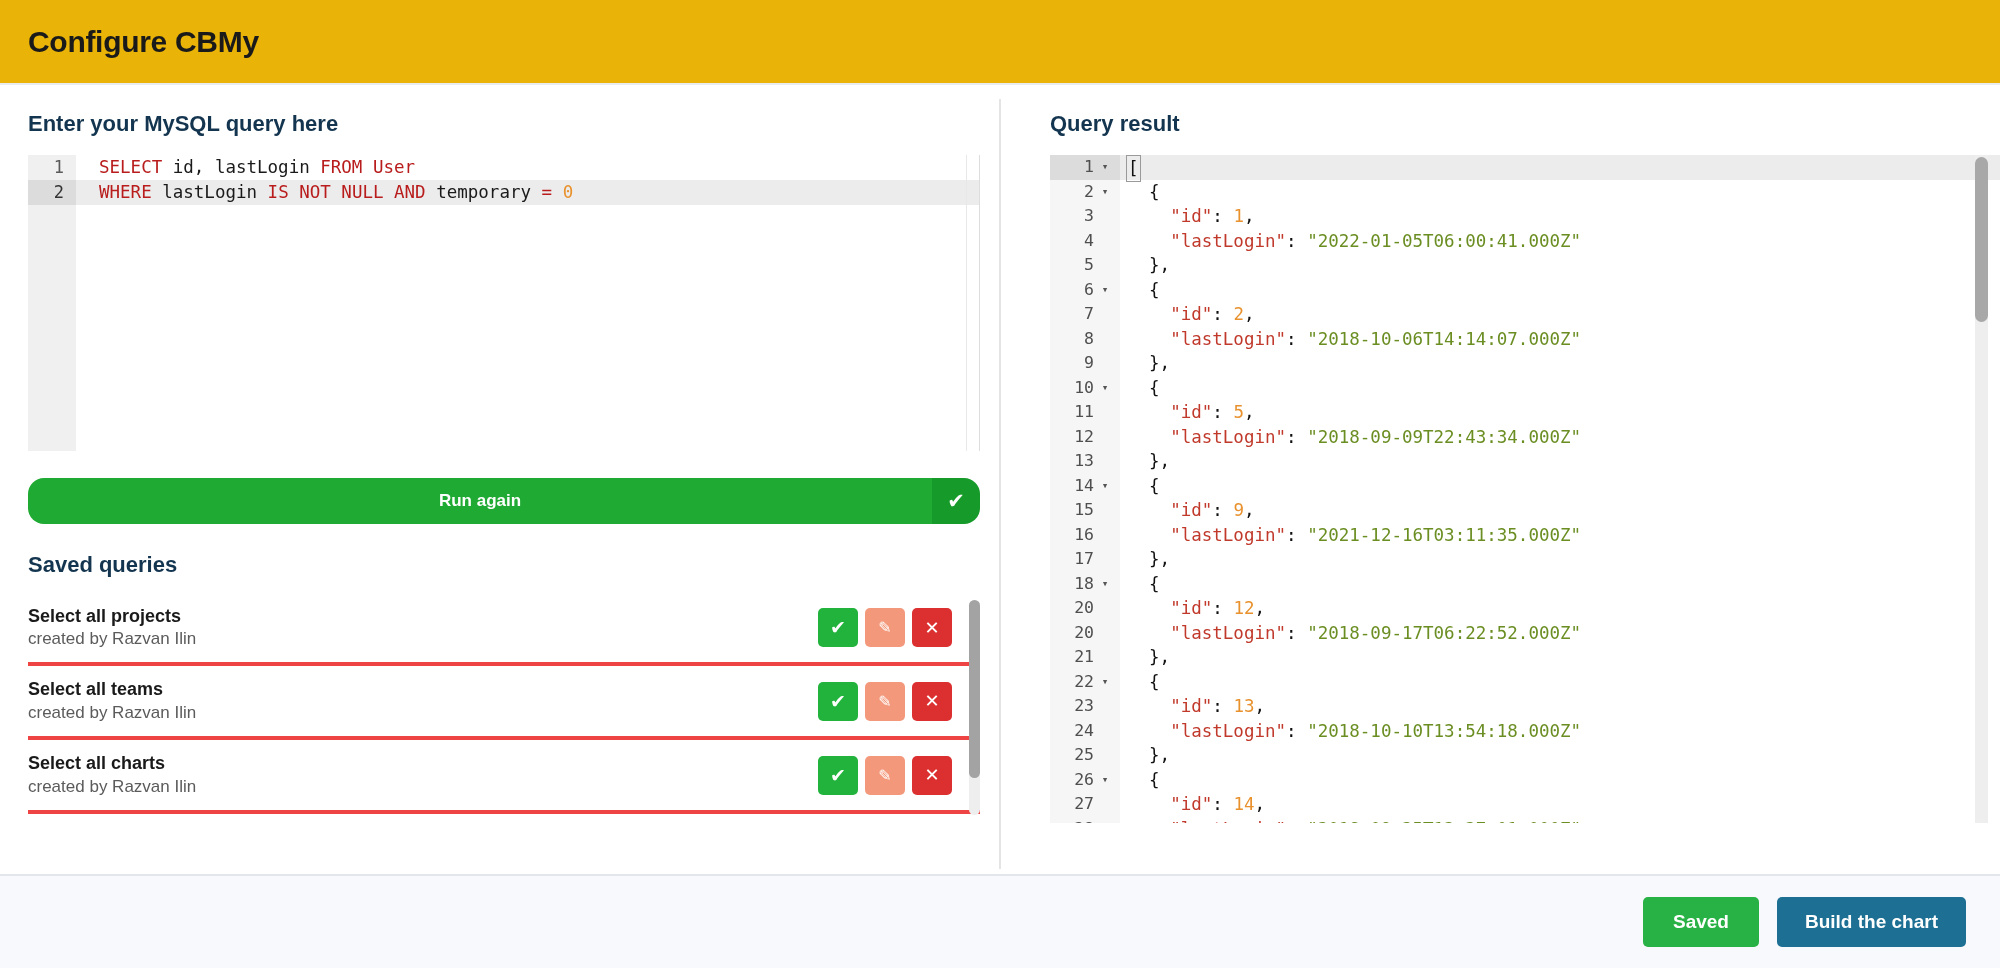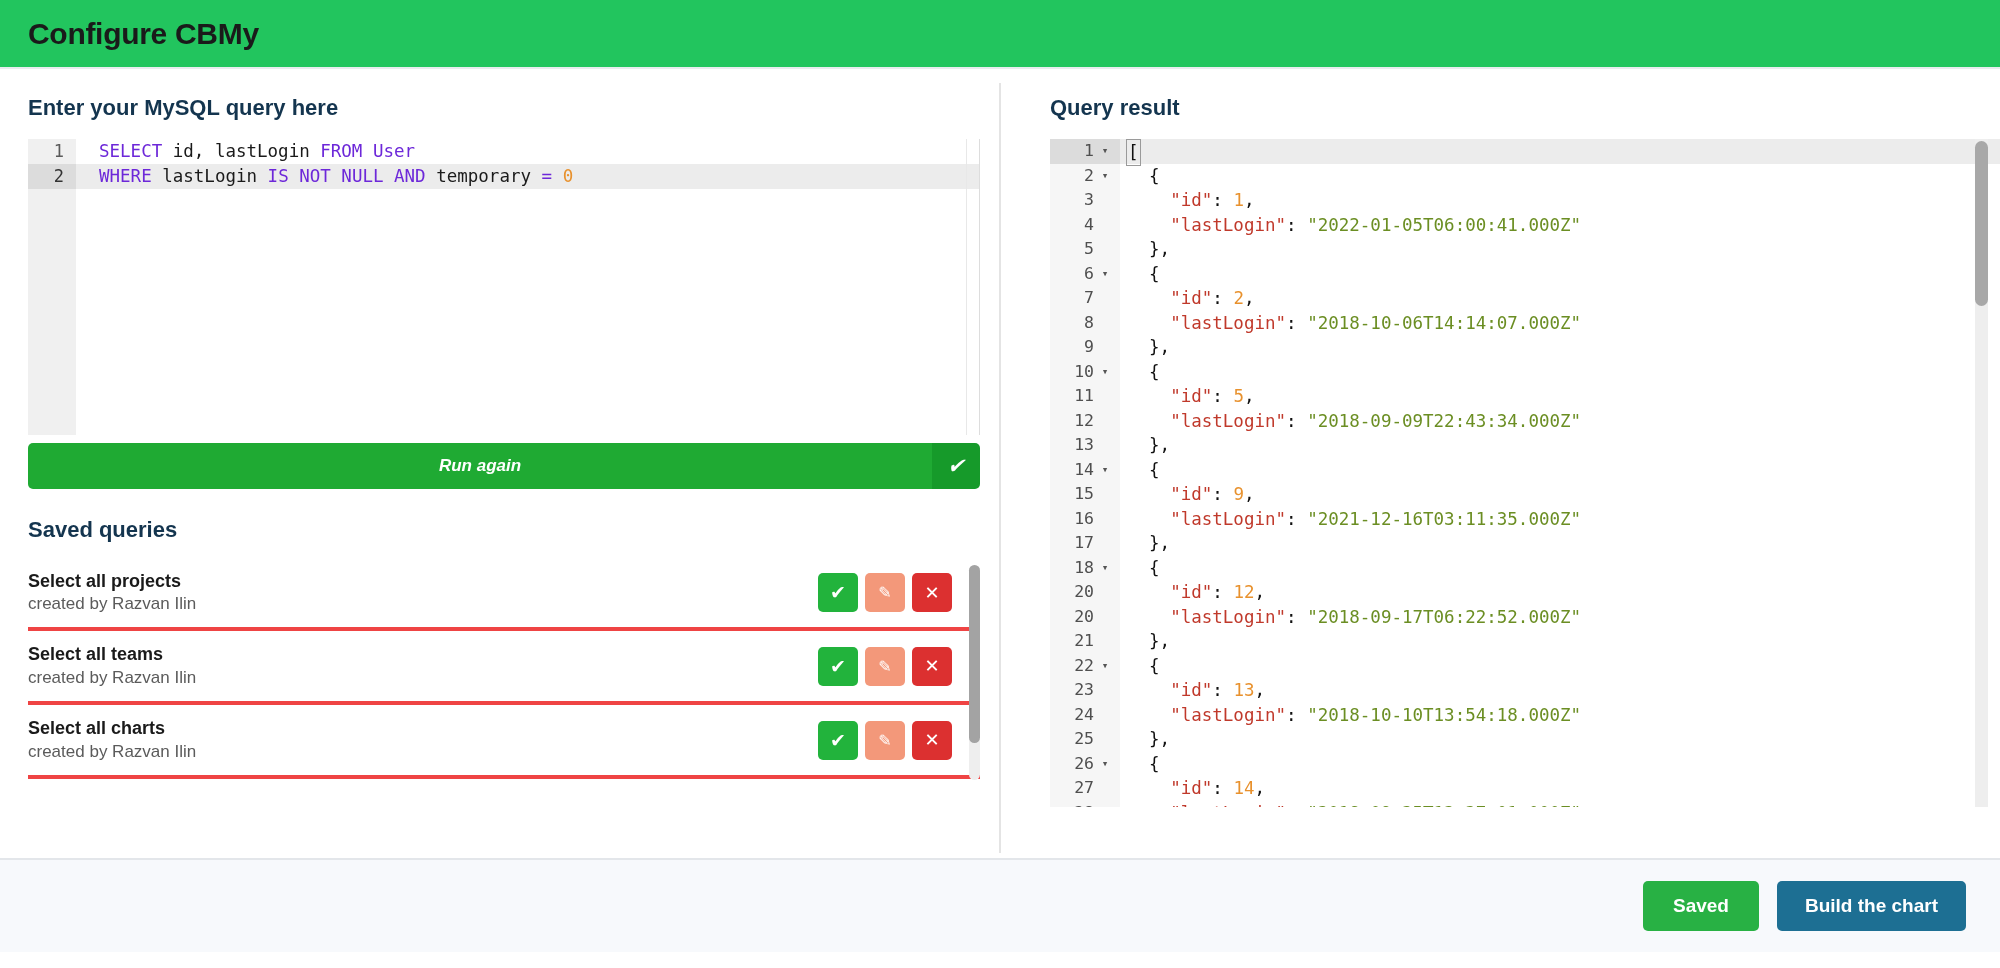--- a/index.html
+++ b/index.html
@@ -5,25 +5,25 @@
   * { box-sizing: border-box; margin: 0; padding: 0; }
   html, body {
     width: 2000px; height: 968px;
     background: #ffffff;
     font-family: "Liberation Sans", sans-serif;
     overflow: hidden;
   }
 
   
   .page-header {
-    height: 69px;
+    height: 85px;
     border-bottom: 2px solid #e9ecef;
     display: flex; align-items: center;
     padding-left: 28px;
-    background: #22c55e;
+    background: #eab308;
   }
   .page-title {
     font-size: 30px; font-weight: bold; color: #1a1a1a;
     letter-spacing: -0.3px;
   }
 
   
   .body-wrap {
     display: flex;
     height: 789px;
@@ -70,29 +70,29 @@
   .editor .code .cl {
     height: 25px; line-height: 25px;
     padding-left: 23px; white-space: pre;
     color: #000;
   }
   .editor .code .cl.active { background: #ececec; }
   .print-margin {
     position: absolute; top: 0; bottom: 0; left: 938px;
     width: 1px; background: #e8e8e8;
   }
-  .kw { color: #6d28d9; }
+  .kw { color: #b91c1c; }
   .num-lit { color: #e8912d; }
   .plain { color: #1a1a1a; }
 
   
   .action-bar {
-    display: flex; margin-top: 8px;
-    border-radius: 5px; overflow: hidden;
-    width: 952px; height: 46px; font-style: italic;
+    display: flex; margin-top: 27px;
+    border-radius: 16px; overflow: hidden;
+    width: 952px; height: 46px;
   }
   .act-btn { display: flex; flex: 1; cursor: pointer; }
   .act-btn .lbl {
     flex: 1; display: flex; align-items: center; justify-content: center;
     color: #fff; font-size: 17px; font-weight: bold;
   }
   .act-btn .ico {
     width: 48px; display: flex; align-items: center; justify-content: center;
     color: #fff; font-size: 21px;
   }

